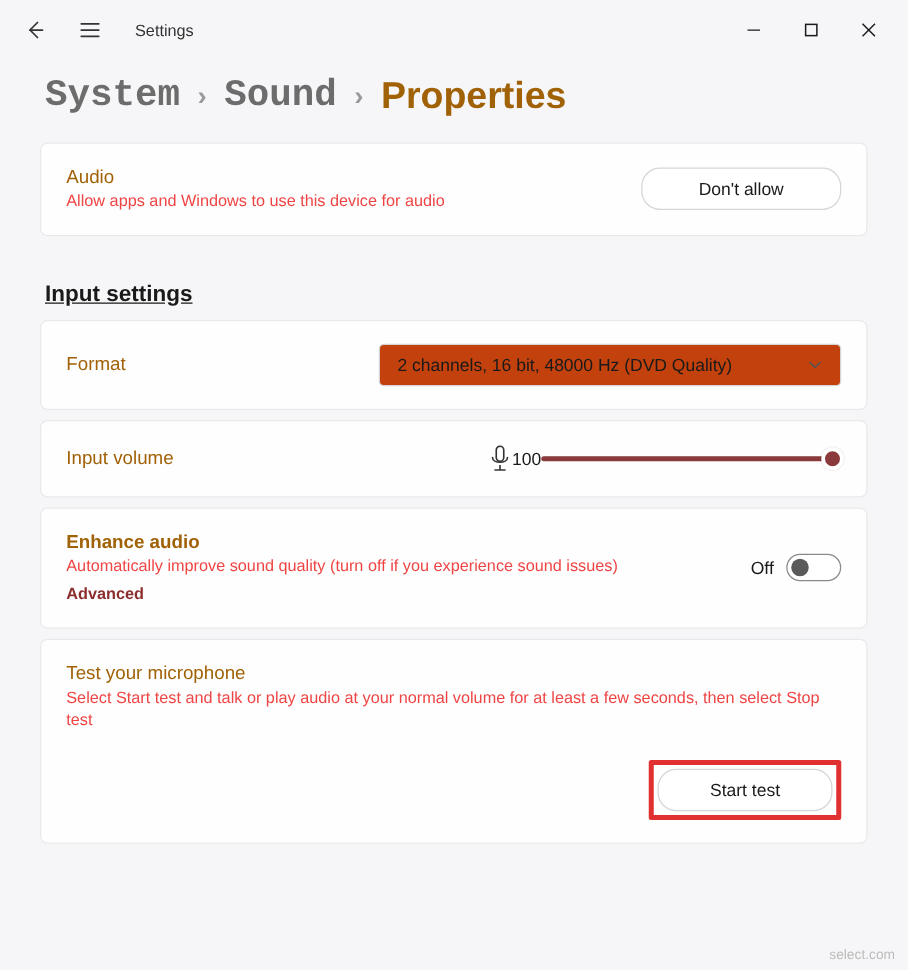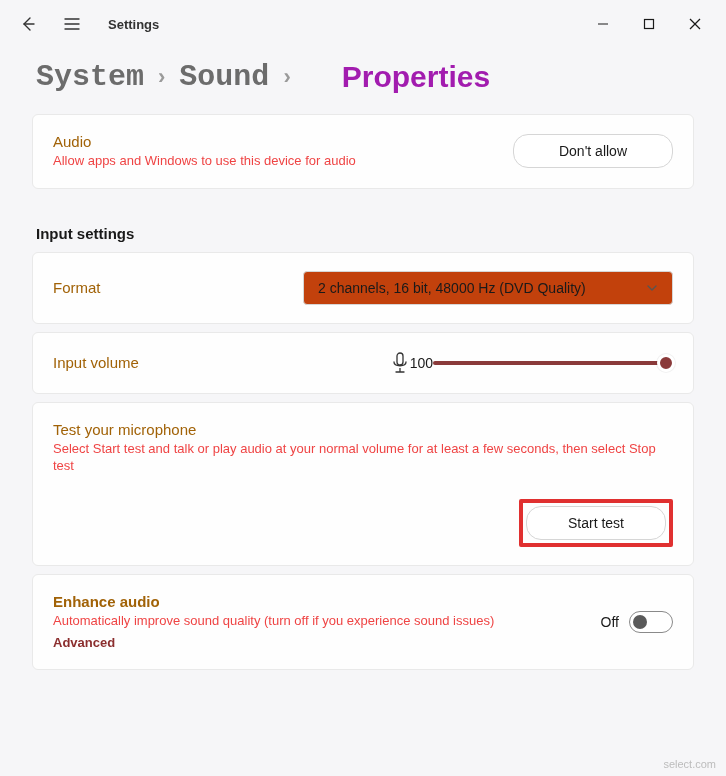--- a/index.html
+++ b/index.html
@@ -17,34 +17,34 @@
     display: flex;
     align-items: center;
     padding: 0 8px;
   }
   .titlebar-left { display: flex; align-items: center; gap: 4px; }
   .titlebar-btn {
     width: 40px; height: 40px;
     display: flex; align-items: center; justify-content: center;
     border-radius: 4px;
   }
-  .app-title { font-size: 13px; margin-left: 12px; color: #333; font-weight: bold; }
+  .app-title { font-size: 13px; margin-left: 12px; color: #333; }
   .win-controls { margin-left: auto; display: flex; }
   .win-btn {
     width: 46px; height: 32px;
     display: flex; align-items: center; justify-content: center;
   }
   .breadcrumb {
     padding: 12px 36px 20px 36px;
     display: flex; align-items: center; gap: 14px;
     font-size: 30px; font-weight: 600;
   }
   .breadcrumb .crumb-link { color: #6c6c6c; font-weight: 600; font-family: Liberation Mono, monospace; }
   .breadcrumb .crumb-sep { color: #9a9a9a; font-size: 22px; }
-  .breadcrumb .crumb-current { color: #a21caf; margin-left: 37px; }
+  .breadcrumb .crumb-current { color: #a16207; }
   .content { padding: 0 32px; }
   .card {
     background: #fefefe;
     border: 1px solid #e9e9e9;
     border-radius: 6px;
     padding: 18px 20px;
     margin-bottom: 8px;
   }
   .row {
     display: flex;
@@ -59,23 +59,24 @@
     background: #fff;
     border: 1px solid #d6d6d6;
     border-radius: 15px;
     padding: 8px 36px;
     font-size: 14px;
     color: #1a1a1a;
     min-width: 160px;
     text-align: center;
   }
   .section-heading {
-    font-size: 15px;
+    font-size: 18px;
     font-weight: 600;
     padding: 28px 4px 10px 4px;
+    text-decoration: underline;
   }
   .select {
     display: flex; align-items: center; justify-content: space-between;
     background: #c2410c;
     border: 1px solid #d6d6d6;
     border-radius: 4px;
     padding: 8px 14px;
     font-size: 14px;
     min-width: 370px;
   }
@@ -218,41 +219,41 @@
         </svg>
         <span class="vol-value">100</span>
         <div class="slider">
           <div class="slider-track"></div>
           <div class="slider-thumb"></div>
         </div>
       </div>
     </div>
   </div>
 
-  <div class="card test-card">
-    <div class="label-group">
-      <div class="label-title">Test your microphone</div>
-      <div class="label-sub">Select Start test and talk or play audio at your normal volume for at least a few seconds, then select Stop test</div>
-    </div>
-    <span class="btn-highlight">
-      <button class="btn" style="min-width:140px">Start test</button>
-    </span>
-  </div>
-
   <div class="card">
     <div class="row">
       <div class="label-group">
         <div class="label-title enhance-title">Enhance audio</div>
         <div class="label-sub">Automatically improve sound quality (turn off if you experience sound issues)</div>
         <a class="advanced-link">Advanced</a>
       </div>
       <div class="toggle-group">
         <span class="toggle-label">Off</span>
         <div class="toggle">
           <div class="toggle-knob"></div>
         </div>
       </div>
     </div>
   </div>
 
+  <div class="card test-card">
+    <div class="label-group">
+      <div class="label-title">Test your microphone</div>
+      <div class="label-sub">Select Start test and talk or play audio at your normal volume for at least a few seconds, then select Stop test</div>
+    </div>
+    <span class="btn-highlight">
+      <button class="btn" style="min-width:140px">Start test</button>
+    </span>
+  </div>
+
 </div>
 
 <div class="watermark">select.com</div>
 
 </body></html>

